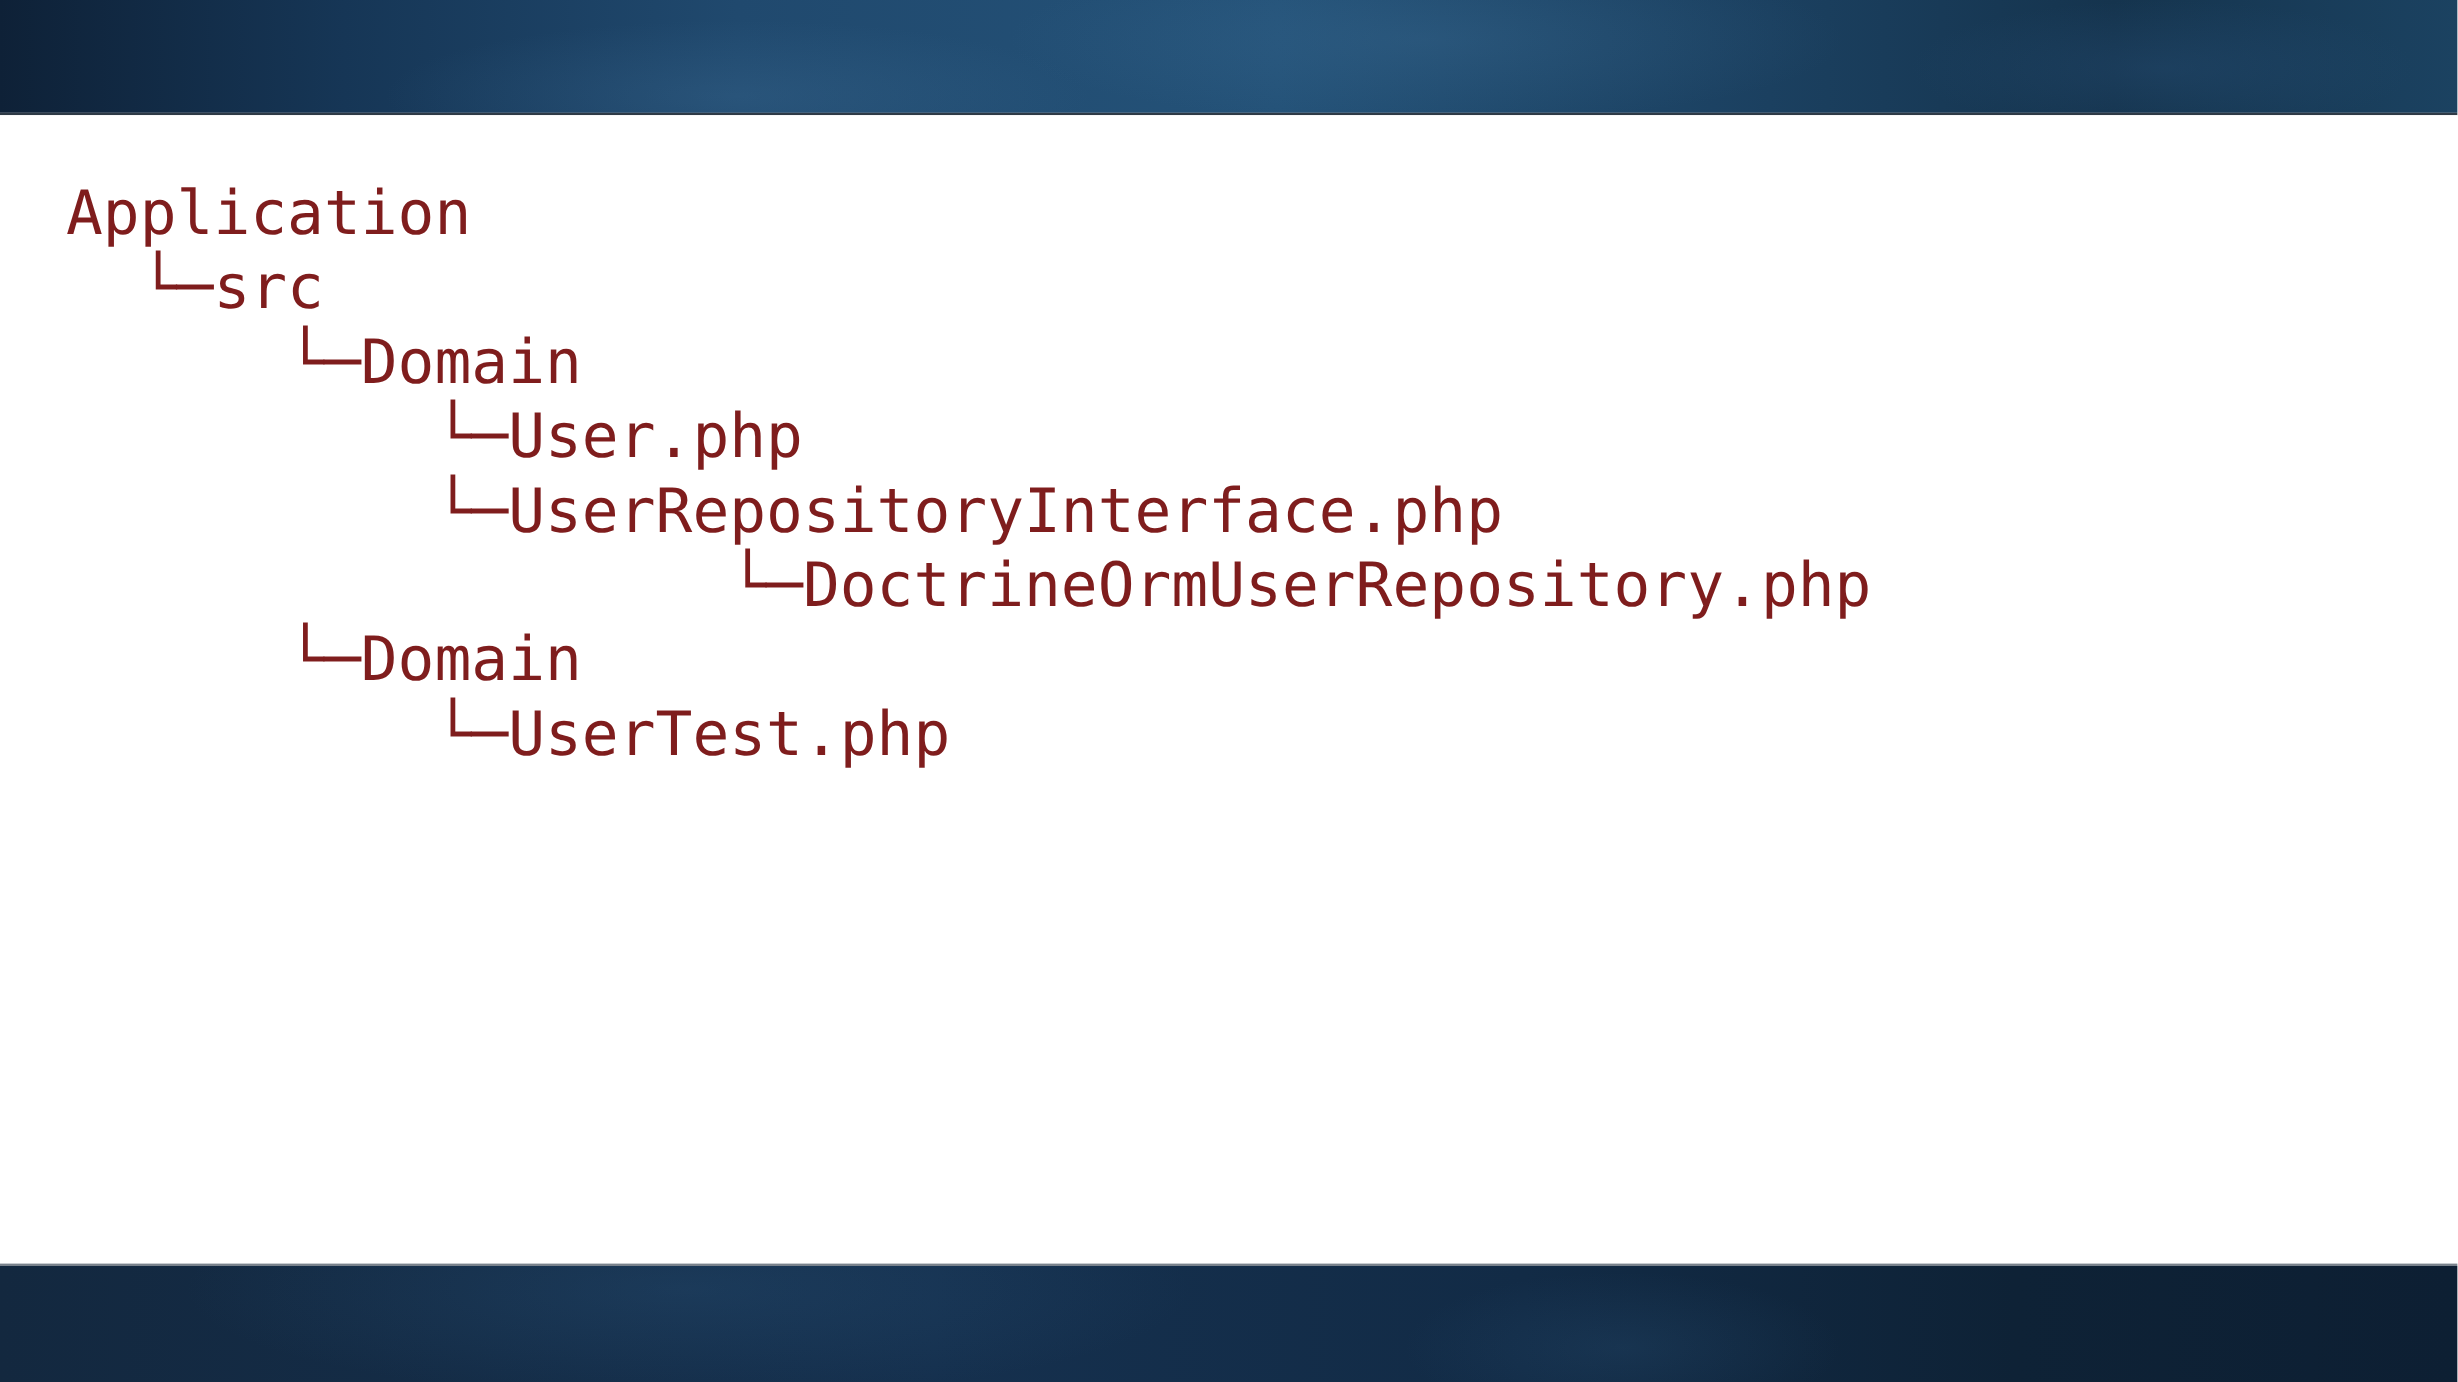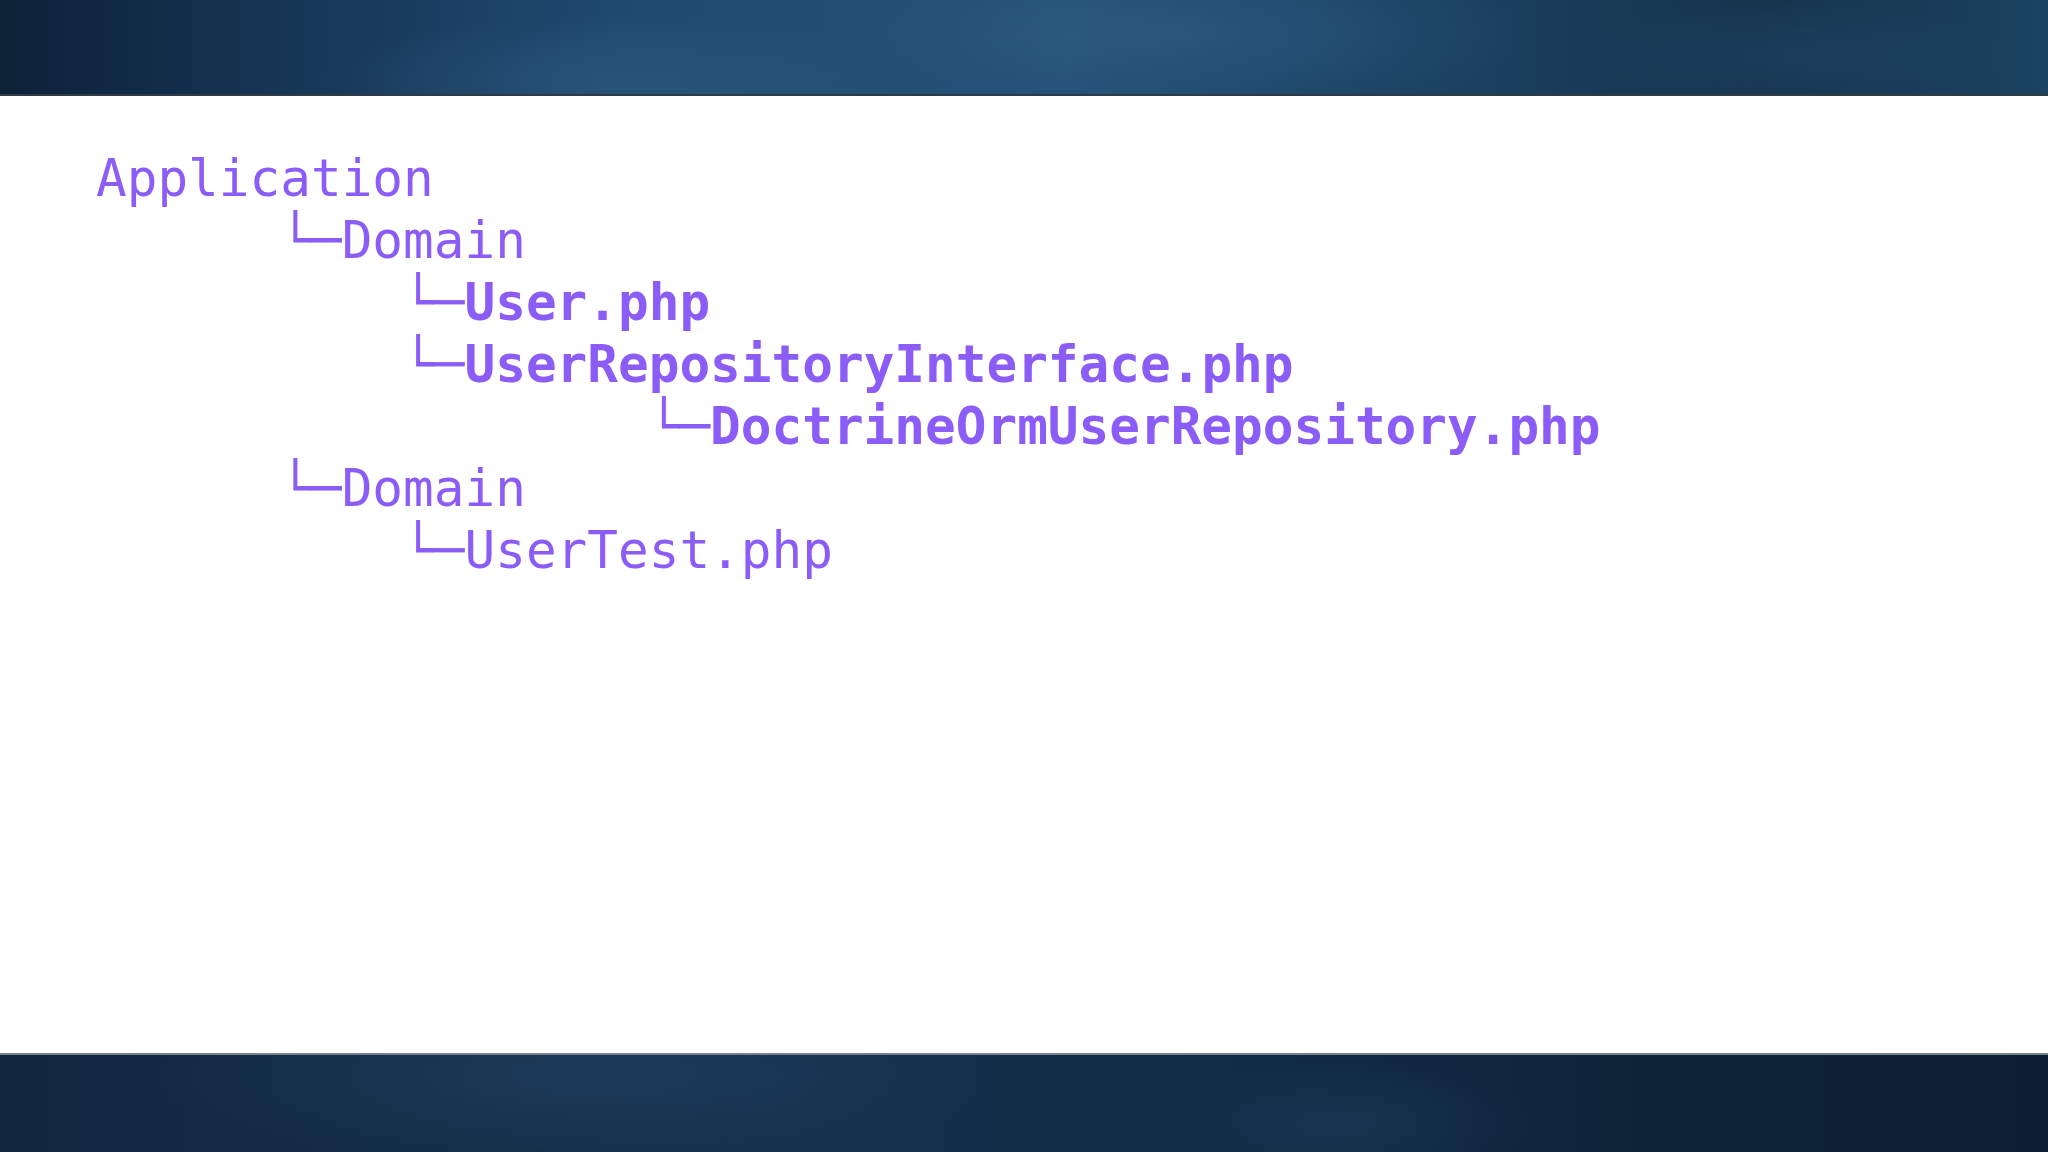--- a/index.html
+++ b/index.html
@@ -41,42 +41,42 @@
     box-sizing: border-box;
     width: 2048px;
     height: 99px;
     border-top: 2px solid #79828c;
     background-image:
       radial-gradient(ellipse 600px 130px at 28% 20%, rgba(45, 90, 130, 0.28), rgba(45,90,130,0) 70%),
       radial-gradient(ellipse 260px 90px at 66% 70%, rgba(50, 95, 135, 0.20), rgba(50,95,135,0) 70%),
       linear-gradient(90deg, #13283f 0%, #15304e 38%, #122b46 62%, #0e2236 82%, #0d1f33 100%);
   }
   .tree {
-    color: #8b5cf6;
-    margin-left: 41px;
+    color: #7f1d1d;
   }
   .tree-row {
     font-size: 51px;
     line-height: 62px;
     white-space: pre;
     font-weight: 400;
   }
   .tree-row .prefix { font-weight: 400; }
-  .tree-row .label.bold { font-weight: 700; }
+  .tree-row .label.bold { font-weight: 400; }
 </style>
 </head>
 <body>
 
 <div class="slide">
 
   <div class="band-top"></div>
 
   <div class="content">
     <div class="tree">
       <div class="tree-row"><span class="prefix"></span><span class="label">Application</span></div>
+      <div class="tree-row"><span class="prefix">  └─</span><span class="label">src</span></div>
       <div class="tree-row"><span class="prefix">      └─</span><span class="label">Domain</span></div>
       <div class="tree-row"><span class="prefix">          └─</span><span class="label bold">User.php</span></div>
       <div class="tree-row"><span class="prefix">          └─</span><span class="label bold">UserRepositoryInterface.php</span></div>
       <div class="tree-row"><span class="prefix">                  └─</span><span class="label bold">DoctrineOrmUserRepository.php</span></div>
       <div class="tree-row"><span class="prefix">      └─</span><span class="label">Domain</span></div>
       <div class="tree-row"><span class="prefix">          └─</span><span class="label">UserTest.php</span></div>
     </div>
   </div>
 
   <div class="band-bottom"></div>

